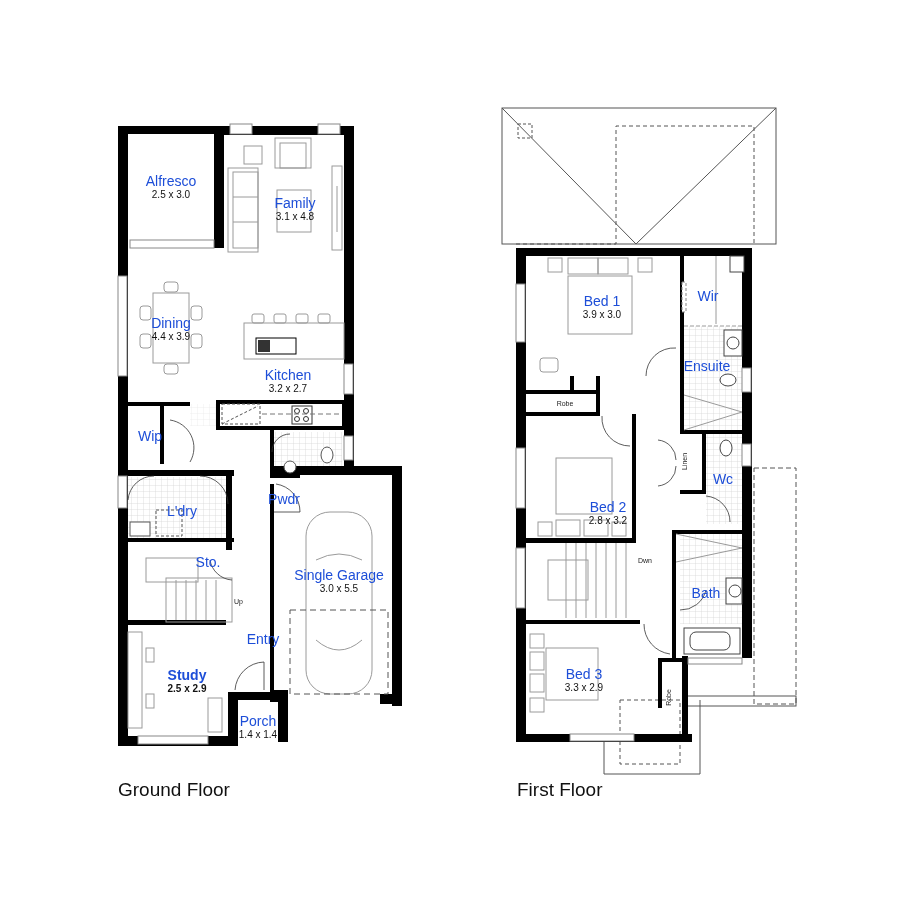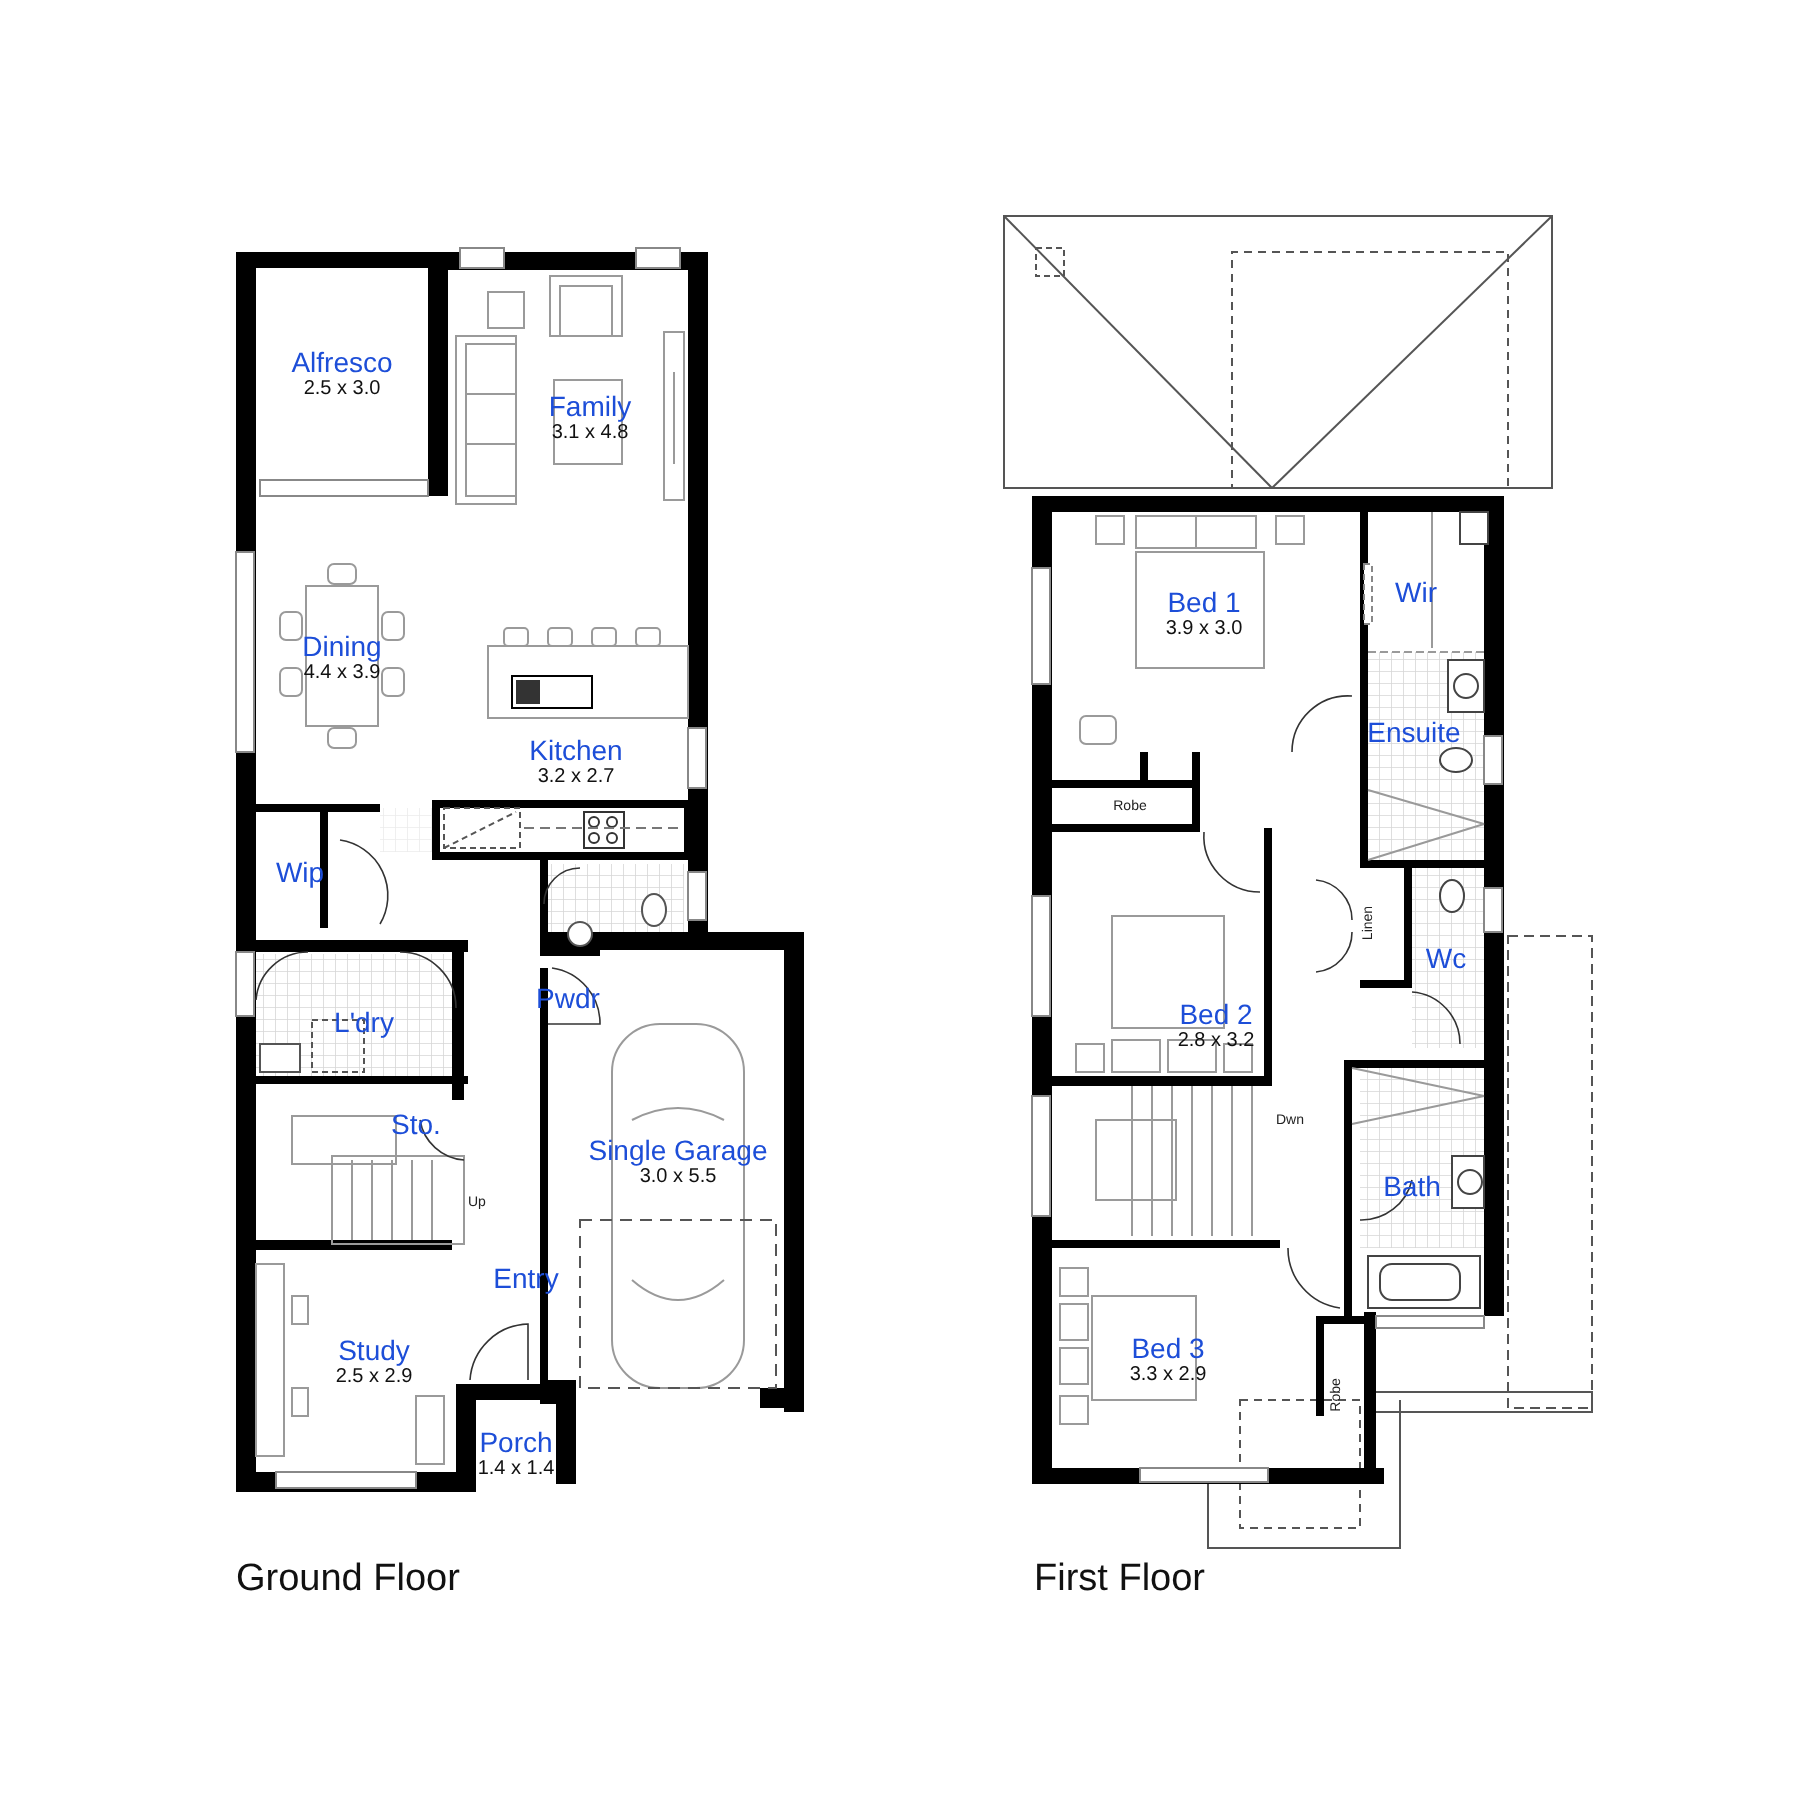--- a/index.html
+++ b/index.html
@@ -279,21 +279,21 @@
 <div class="lbl" style="left:193px;top:555px;width:30px;text-align:center;">
   <div class="room-name">Sto.</div>
 </div>
 <div class="lbl" style="left:286px;top:568px;width:106px;">
   <div class="room-name">Single Garage</div>
   <div class="room-dim">3.0 x 5.5</div>
 </div>
 <div class="lbl" style="left:243px;top:632px;width:40px;">
   <div class="room-name">Entry</div>
 </div>
-<div class="lbl" style="left:154px;top:668px;width:66px;">
+<div class="lbl" style="left:154px;top:668px;width:66px;font-weight:bold;">
   <div class="room-name">Study</div>
   <div class="room-dim">2.5 x 2.9</div>
 </div>
 <div class="lbl" style="left:238px;top:714px;width:40px;">
   <div class="room-name">Porch</div>
   <div class="room-dim">1.4 x 1.4</div>
 </div>
 <div class="lbl small" style="left:234px;top:598px;">Up</div>
 
 <div class="lbl" style="left:570px;top:294px;width:64px;">

